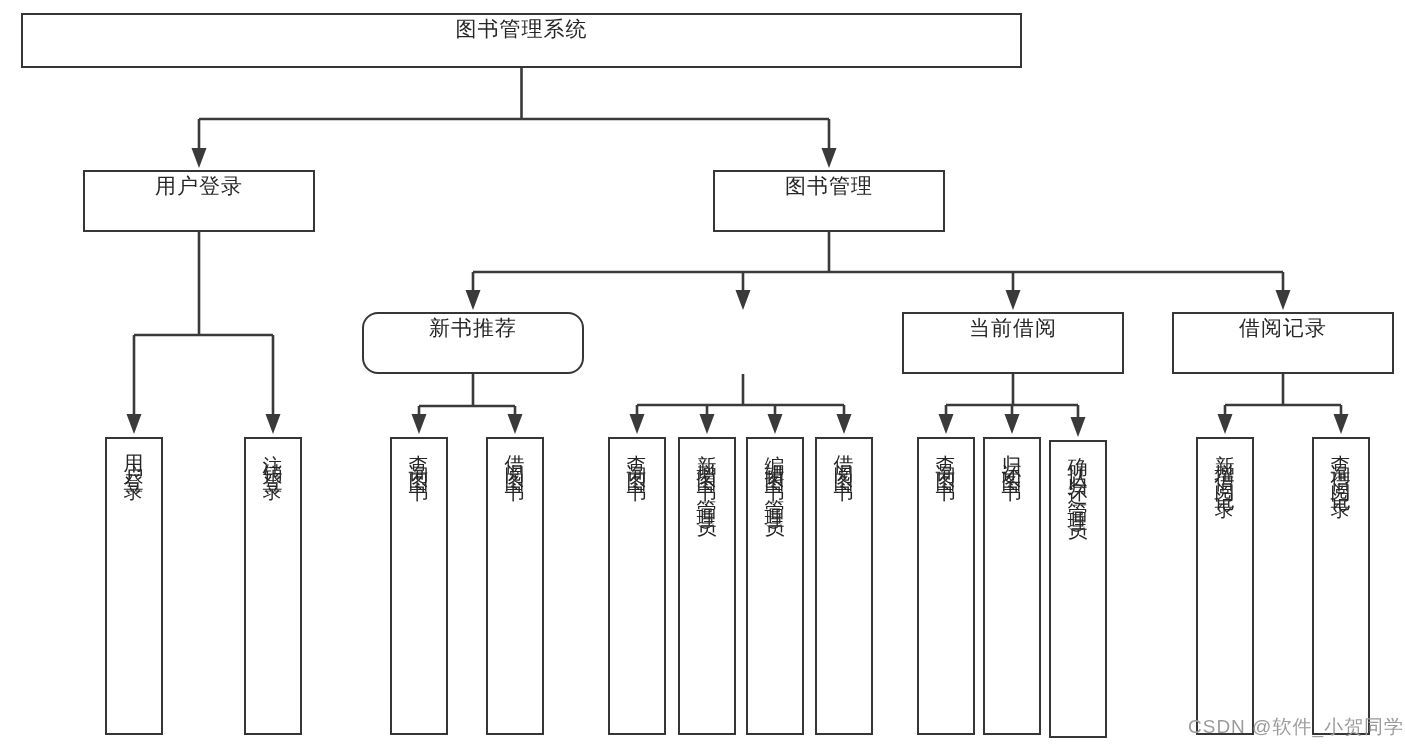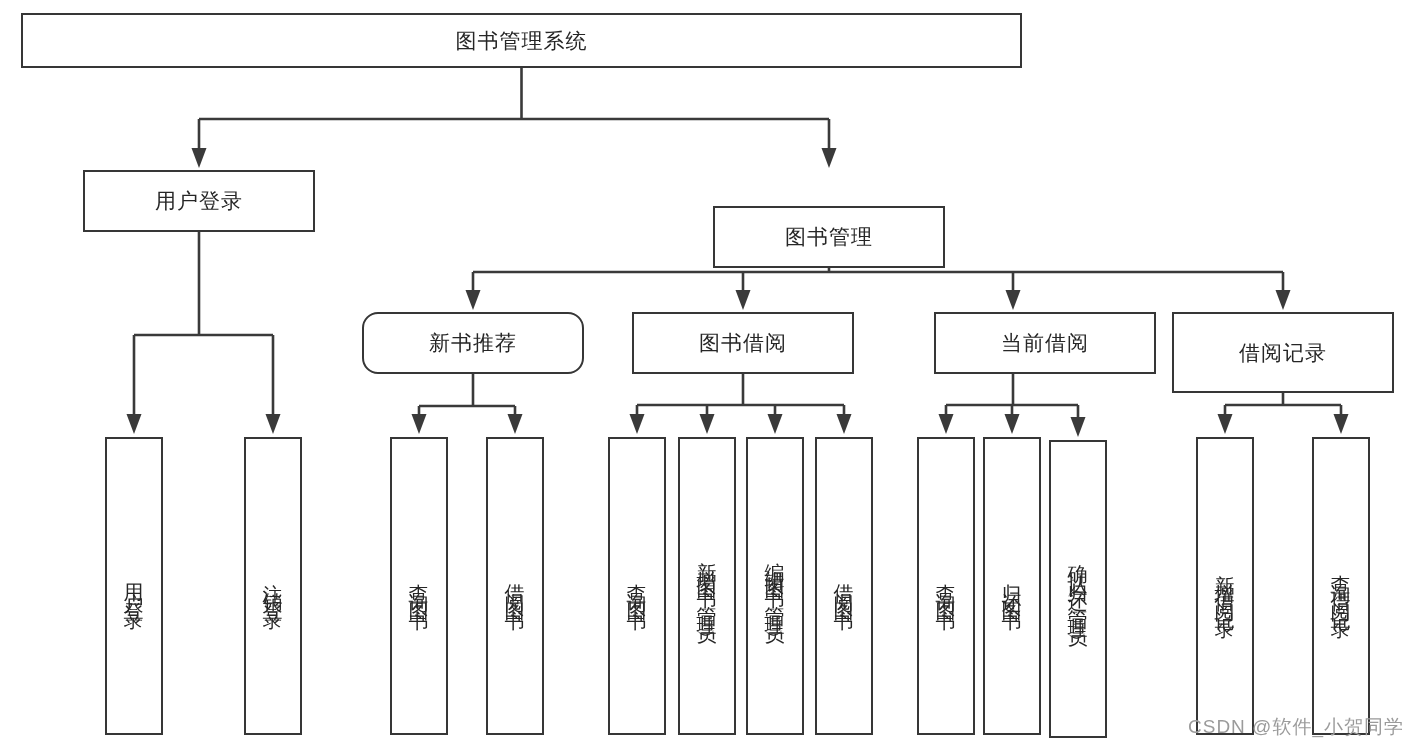--- a/index.html
+++ b/index.html
@@ -26,21 +26,21 @@
   }
   .connectors path { stroke: var(--line, #3a3a3a); stroke-width: 2.6; fill: none; }
   .connectors polygon { fill: var(--line, #3a3a3a); stroke: none; }
   .node {
     position: absolute;
     box-sizing: border-box;
     border: 2.6px solid var(--box-border, #363636);
     background: var(--box-fill, #fff);
     color: var(--text, #262626);
     display: flex;
-    align-items: center;
+    align-items: flex-start;
     justify-content: center;
   }
   .hbox { font-size: 21px; letter-spacing: 1px; }
   .vbox .vtext {
     writing-mode: vertical-lr;
     text-orientation: mixed;
     font-size: 20px;
     letter-spacing: 9px;
     line-height: 1;
     white-space: nowrap;
@@ -105,34 +105,31 @@
     </g>
   </svg>
 
   <div class="node hbox" style="left:21px;top:13px;width:1001px;height:55px;">
     <span>图书管理系统</span>
   </div>
 
   <div class="node hbox" style="left:83px;top:170px;width:232px;height:62px;">
     <span>用户登录</span>
   </div>
-  <div class="node hbox" style="left:713px;top:170px;width:232px;height:62px;margin-top:36px;">
+  <div class="node hbox" style="left:713px;top:170px;width:232px;height:62px;">
     <span>图书管理</span>
   </div>
 
   <div class="node hbox" style="left:362px;top:312px;width:222px;height:62px;border-radius:16px;">
     <span>新书推荐</span>
   </div>
-  <div class="node hbox" style="left:632px;top:312px;width:222px;height:62px;">
-    <span>图书借阅</span>
-  </div>
-  <div class="node hbox" style="left:902px;top:312px;width:222px;height:62px;margin-left:32px;">
+  <div class="node hbox" style="left:902px;top:312px;width:222px;height:62px;">
     <span>当前借阅</span>
   </div>
-  <div class="node hbox" style="left:1172px;top:312px;width:222px;height:81px;">
+  <div class="node hbox" style="left:1172px;top:312px;width:222px;height:62px;">
     <span>借阅记录</span>
   </div>
 
   <div class="node vbox" style="left:105px;top:437px;width:58px;height:298px;">
     <span class="vtext">用户登录</span>
   </div>
   <div class="node vbox" style="left:244px;top:437px;width:58px;height:298px;">
     <span class="vtext">注销登录</span>
   </div>
 

